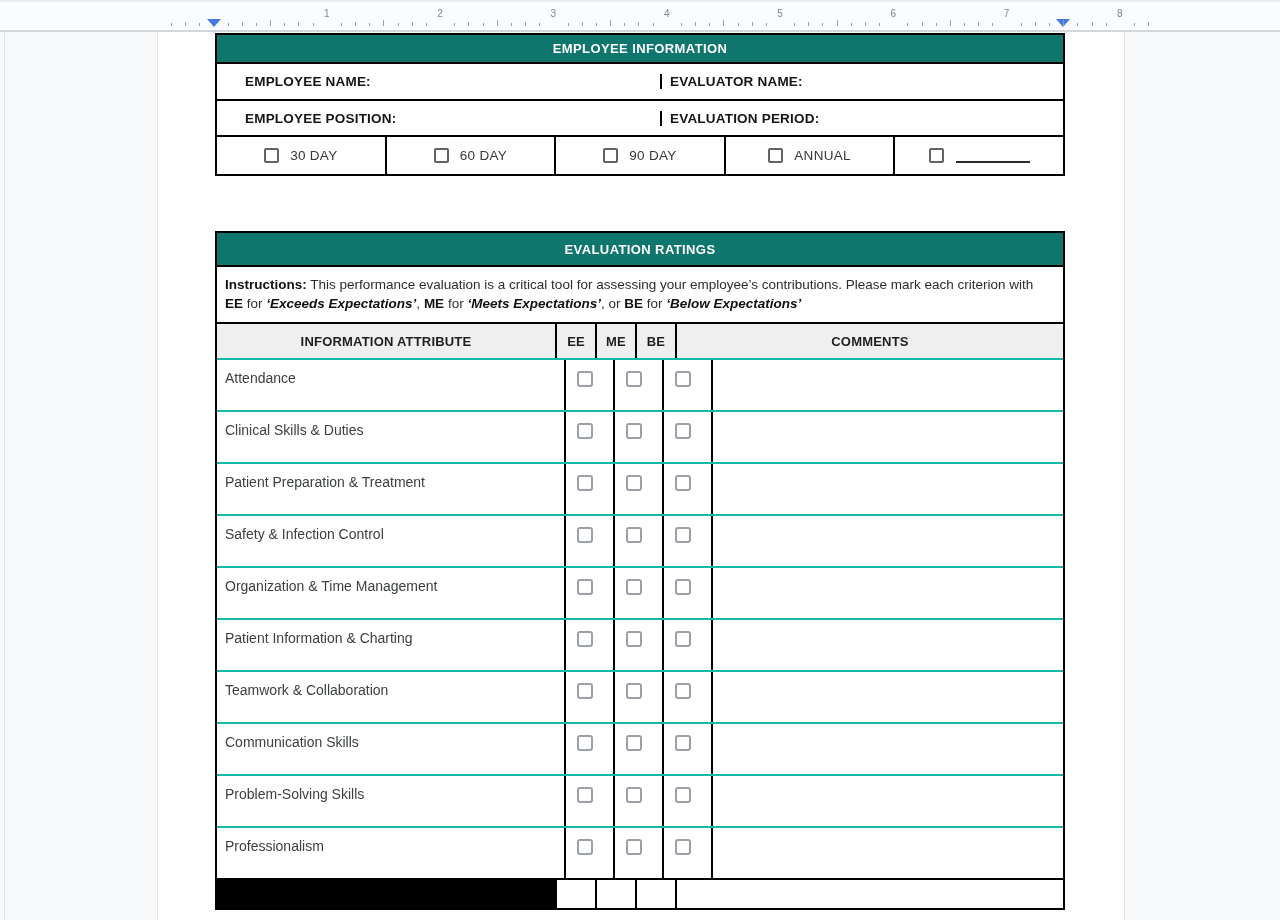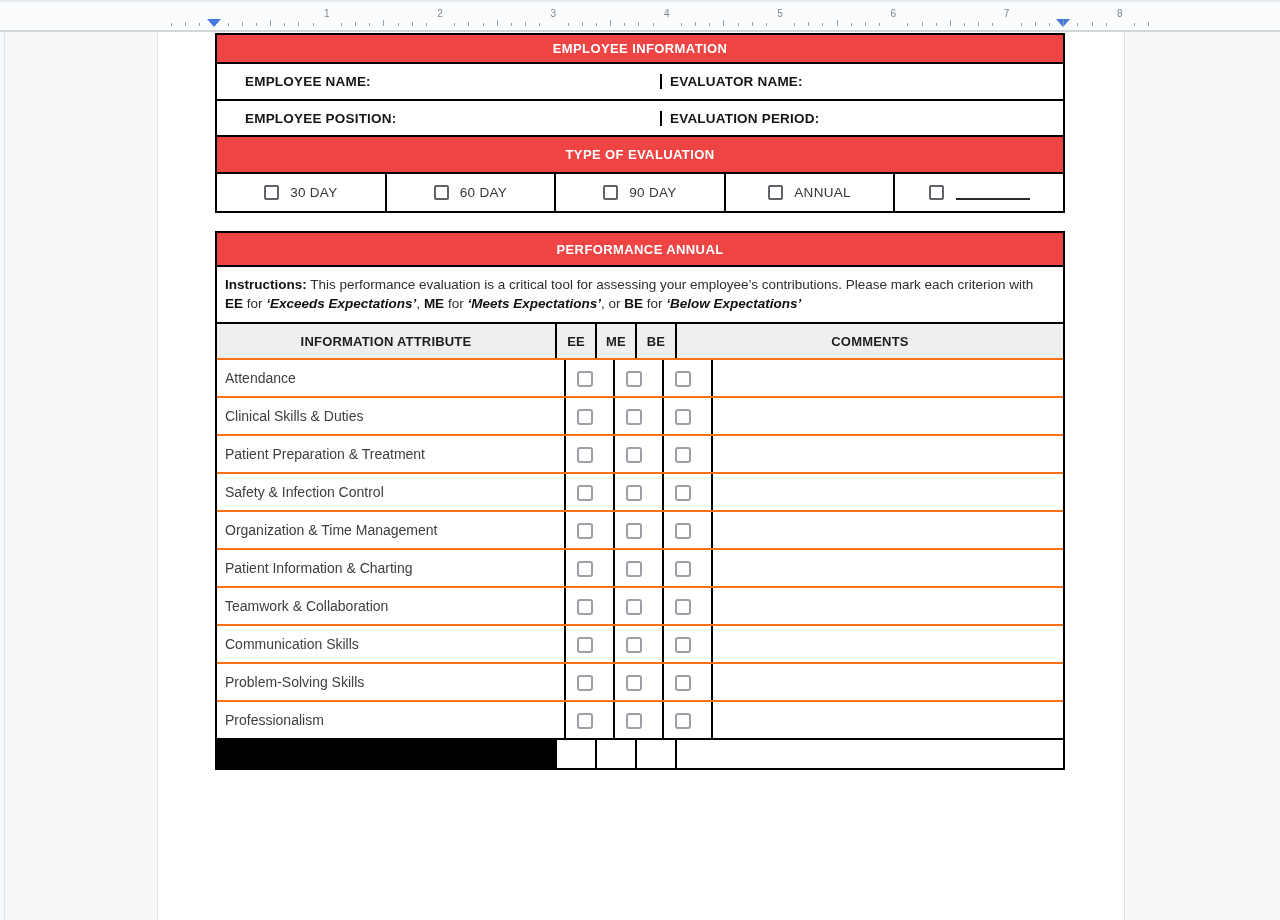--- a/index.html
+++ b/index.html
@@ -15,21 +15,21 @@
   .tick.half{height:6px;}
   .rnum{position:absolute;top:9px;transform:translateX(-50%);font-size:10px;color:#80868b;line-height:1;}
   .marker{position:absolute;top:19px;width:0;height:0;border-left:7px solid transparent;border-right:7px solid transparent;border-top:8px solid #4579e2;}
 
   
   .edge-line{position:absolute;left:4px;top:32px;width:1px;height:888px;background:#e0e3e7;}
   .page{position:absolute;left:157px;top:32px;width:966px;height:888px;background:#ffffff;border-left:1px solid #e2e4e8;border-right:1px solid #e2e4e8;box-sizing:content-box;}
 
   
   .tbl{position:absolute;left:57px;width:850px;border:2px solid #000;box-sizing:border-box;background:#fff;}
-  .bar{background:#ef4444;color:#fff;font-weight:700;font-size:13px;letter-spacing:.4px;display:flex;align-items:center;justify-content:center;}
+  .bar{background:#0f766e;color:#fff;font-weight:700;font-size:13px;letter-spacing:.4px;display:flex;align-items:center;justify-content:center;}
   .trow{display:flex;border-top:2px solid #000;box-sizing:border-box;}
   .cell{box-sizing:border-box;}
   .cell + .cell{border-left:2px solid #000;}
 
   
   #tbl1{top:1px;}
   #tbl1 .bar1{height:27px;}
   #tbl1 .frow{height:37px;align-items:center;padding-left:20px;}
   #tbl1 .frow2{height:36px;}
   #tbl1 .fcell{flex:0 0 423px;display:flex;align-items:center;padding-left:8px;font-size:13.5px;font-weight:700;color:#151515;letter-spacing:.2px;}
@@ -49,21 +49,21 @@
   #tbl2{top:199px;}
   #tbl2 .bar1{height:32px;}
   .icell{border-top:2px solid #000;padding:8px 8px 6px 8px;font-size:13.5px;line-height:19px;color:#2b2d30;height:57px;box-sizing:border-box;}
   .icell .b{font-weight:700;color:#111;}
   .icell .bi{font-weight:700;font-style:italic;color:#111;}
   .hrow{height:36px;background:#efefef;font-size:13px;font-weight:700;color:#1c1e21;letter-spacing:.2px;}
   .hrow .cell{display:flex;align-items:center;justify-content:center;}
   .c-attr{flex:0 0 338px;}
   .c-sm{flex:0 0 40px;}
   .c-com{flex:1;}
-  .rrow{display:flex;border-top:2px solid #f97316;height:38px;box-sizing:border-box;gap:9px;}
+  .rrow{display:flex;border-top:2px solid #14b8a6;height:52px;box-sizing:border-box;gap:9px;}
   .acell{flex:0 0 338px;box-sizing:border-box;padding:10px 4px 0 8px;font-size:14px;color:#3c4043;}
   .ccell{flex:0 0 40px;box-sizing:border-box;border-left:2px solid #000;display:flex;justify-content:center;align-items:flex-start;padding-top:11px;}
   .mcell{flex:1;box-sizing:border-box;border-left:2px solid #000;}
   .prow{display:flex;border-top:2px solid #000;height:30px;box-sizing:border-box;}
   .pblack{flex:0 0 338px;background:#000;}
   .pcell{flex:0 0 40px;border-left:2px solid #000;box-sizing:border-box;background:#fff;}
   .pcom{flex:1;border-left:2px solid #000;box-sizing:border-box;background:#fff;}
 </style>
 </head>
 <body>
@@ -161,21 +161,20 @@
           </div>
       </div>
       <div class="trow frow frow2">
         <div class="cell fcell">
             <span>EMPLOYEE POSITION:</span>
           </div>
         <div class="cell fcell">
             <span>EVALUATION PERIOD:</span>
           </div>
       </div>
-      <div class="bar bar2">TYPE OF EVALUATION</div>
       <div class="trow orow">
           <div class="cell opt">
             <span class="cb dark"></span>
             <span class="optlabel">30 DAY</span>
           </div>
           <div class="cell opt">
             <span class="cb dark"></span>
             <span class="optlabel">60 DAY</span>
           </div>
           <div class="cell opt">
@@ -187,21 +186,21 @@
             <span class="optlabel">ANNUAL</span>
           </div>
           <div class="cell opt">
             <span class="cb dark"></span>
             <span class="blankline"></span>
           </div>
         </div>
     </div>
 
     <div class="tbl" id="tbl2">
-      <div class="bar bar1">PERFORMANCE ANNUAL</div>
+      <div class="bar bar1">EVALUATION RATINGS</div>
 
       <div class="icell"><span class="b">Instructions:</span><span> This performance evaluation is a critical tool for assessing your employee’s contributions. Please mark each criterion with </span><span class="b">EE</span><span> for </span><span class="bi">‘Exceeds Expectations’</span><span>, </span><span class="b">ME</span><span> for </span><span class="bi">‘Meets Expectations’</span><span>, or </span><span class="b">BE</span><span> for </span><span class="bi">‘Below Expectations’</span></div>
 
       <div class="trow hrow">
         <div class="cell c-attr">INFORMATION ATTRIBUTE</div>
         <div class="cell c-sm">EE</div>
         <div class="cell c-sm">ME</div>
         <div class="cell c-sm">BE</div>
         <div class="cell c-com">COMMENTS</div>
       </div>

